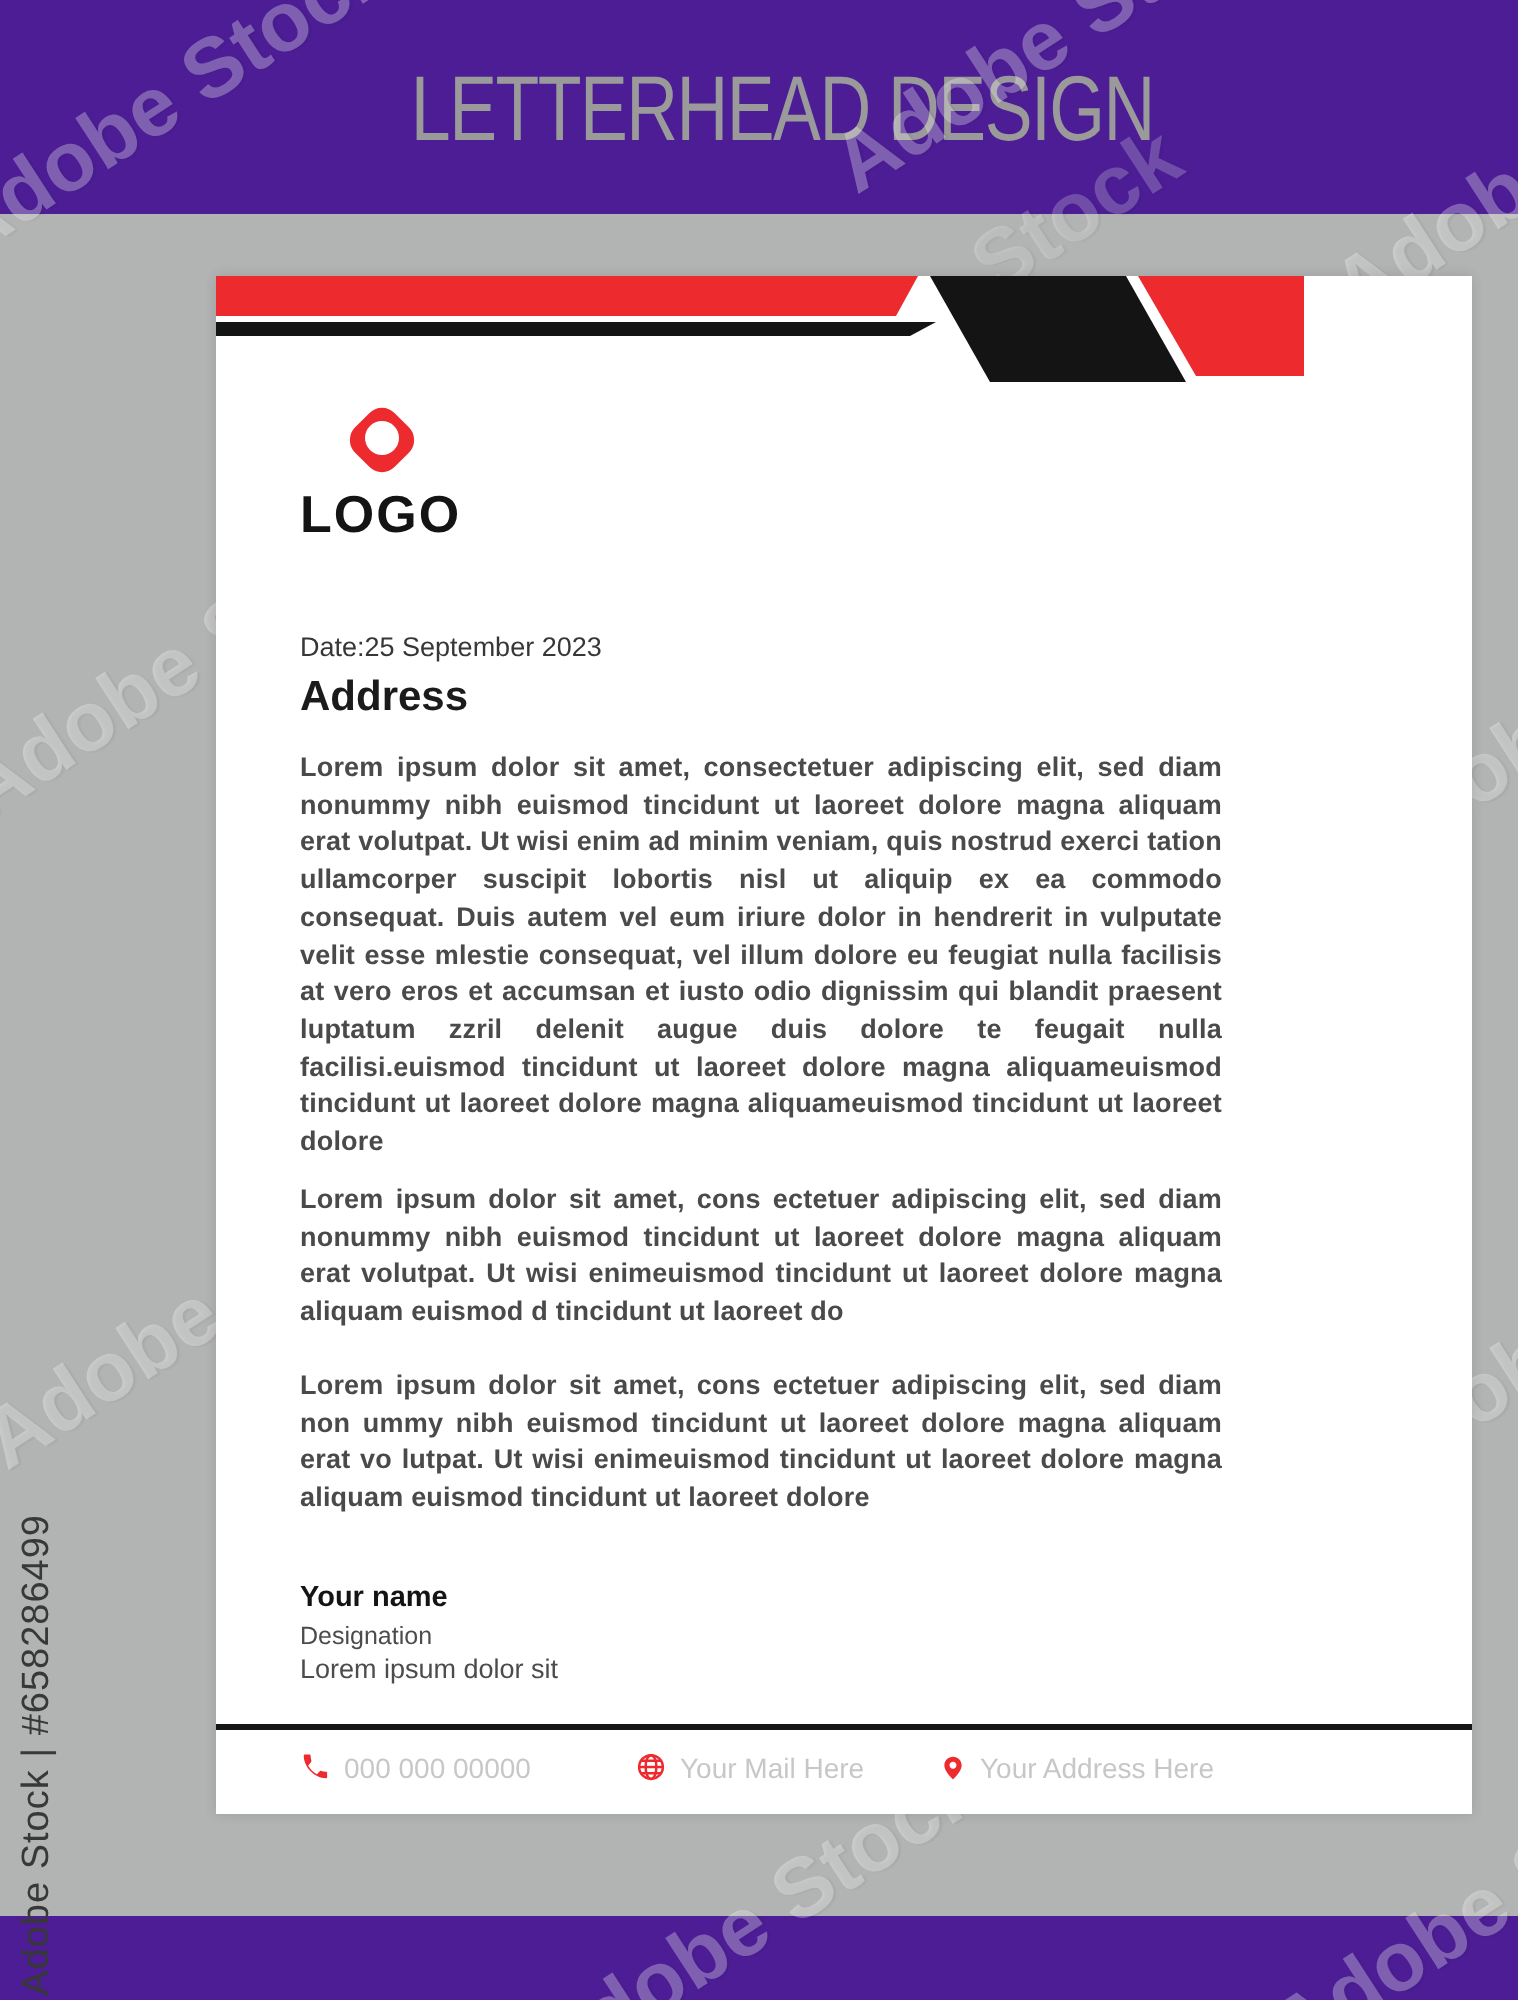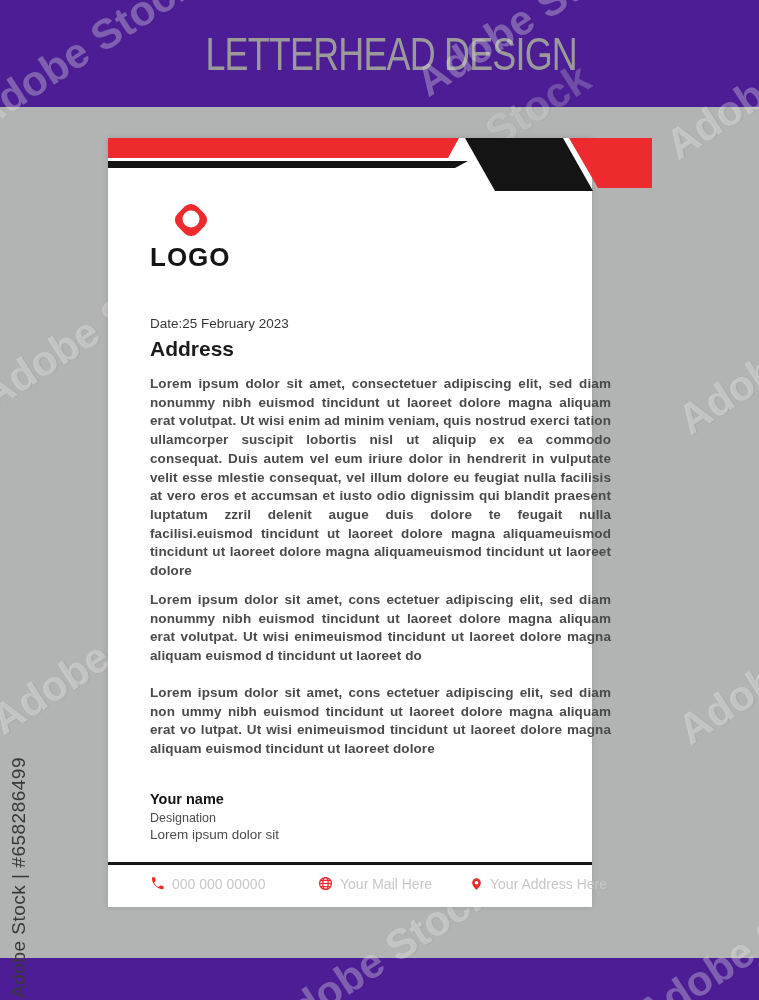--- a/index.html
+++ b/index.html
@@ -12,21 +12,21 @@
   .banner-title{font-size:46px;font-weight:400;color:#9a9a9a;letter-spacing:-1px;
                 transform:scaleX(0.78);white-space:nowrap;}
   
   .wm{position:absolute;font-size:42px;font-weight:700;white-space:nowrap;
       color:rgba(255,255,255,0.30);transform:rotate(-33deg);
       text-shadow:1px 1px 1px rgba(0,0,0,0.05);pointer-events:none;}
   .wm.dark{color:rgba(70,70,70,0.045);text-shadow:none;}
   .stock-id{position:absolute;left:8px;bottom:2px;writing-mode:vertical-rl;
             transform:rotate(180deg);font-size:19px;color:#383838;letter-spacing:0.5px;}
   
-  .page{position:absolute;left:108px;top:138px;width:484px;height:769px;background:#ffffff;
+  .page{position:absolute;left:108px;top:138px;width:628px;height:769px;background:#ffffff;
         box-shadow:0 0 6px rgba(0,0,0,0.12);}
   .header-svg{position:absolute;left:0;top:0;display:block;}
   .logo-icon{position:absolute;left:59px;top:58px;}
   .logo-text{position:absolute;left:42px;top:104px;font-size:26px;font-weight:700;
              letter-spacing:1px;color:#141414;}
   .date{position:absolute;left:42px;top:178px;font-size:13.5px;color:#373737;}
   .headline{position:absolute;left:42px;top:199px;margin:0;font-size:21px;font-weight:700;
             color:#1b1b1b;}
   .body-p{position:absolute;left:42px;width:461px;margin:0;text-align:justify;
           font-size:13.5px;line-height:18.7px;color:#4a4a4a;letter-spacing:0.1px;font-weight:bold;}
@@ -78,21 +78,21 @@
       <polygon points="357,0 455,0 485,53 387,53" fill="#141414"></polygon>
       <polygon points="461,0 544,0 544,50 490,50" fill="#ed2b2f"></polygon>
     </svg>
 
     <svg class="logo-icon" width="48" height="48" viewBox="0 0 48 48">
       <rect x="10" y="10" width="28" height="28" rx="9" transform="rotate(45 24 24)" fill="#ed2b2f"></rect>
       <circle cx="24" cy="23" r="8.5" fill="#ffffff"></circle>
     </svg>
     <div class="logo-text">LOGO</div>
 
-    <div class="date">Date:25 February 2023</div>
+    <div class="date">Date:25 September 2023</div>
     <h1 class="headline">Address</h1>
 
     <p class="body-p p1">Lorem ipsum dolor sit amet, consectetuer adipiscing elit, sed diam nonummy nibh euismod tincidunt ut laoreet dolore magna aliquam erat volutpat. Ut wisi enim ad minim veniam, quis nostrud exerci tation ullamcorper suscipit lobortis nisl ut aliquip ex ea commodo consequat. Duis autem vel eum iriure dolor in hendrerit in vulputate velit esse mlestie consequat, vel illum dolore eu feugiat nulla facilisis at vero eros et accumsan et iusto odio dignissim qui blandit praesent luptatum zzril delenit augue duis dolore te feugait nulla facilisi.euismod tincidunt ut laoreet dolore magna aliquameuismod tincidunt ut laoreet dolore magna aliquameuismod tincidunt ut laoreet dolore</p>
     <p class="body-p p2">Lorem ipsum dolor sit amet, cons ectetuer adipiscing elit, sed diam nonummy nibh euismod tincidunt ut laoreet dolore magna aliquam erat volutpat. Ut wisi enimeuismod tincidunt ut laoreet dolore magna aliquam euismod d tincidunt ut laoreet do</p>
     <p class="body-p p3">Lorem ipsum dolor sit amet, cons ectetuer adipiscing elit, sed diam non ummy nibh euismod tincidunt ut laoreet dolore magna aliquam erat vo lutpat. Ut wisi enimeuismod tincidunt ut laoreet dolore magna aliquam euismod tincidunt ut laoreet dolore</p>
 
     <div class="sig">
       <div class="sig-name">Your name</div>
       <div class="sig-role">Designation</div>
       <div class="sig-line">Lorem ipsum dolor sit</div>

